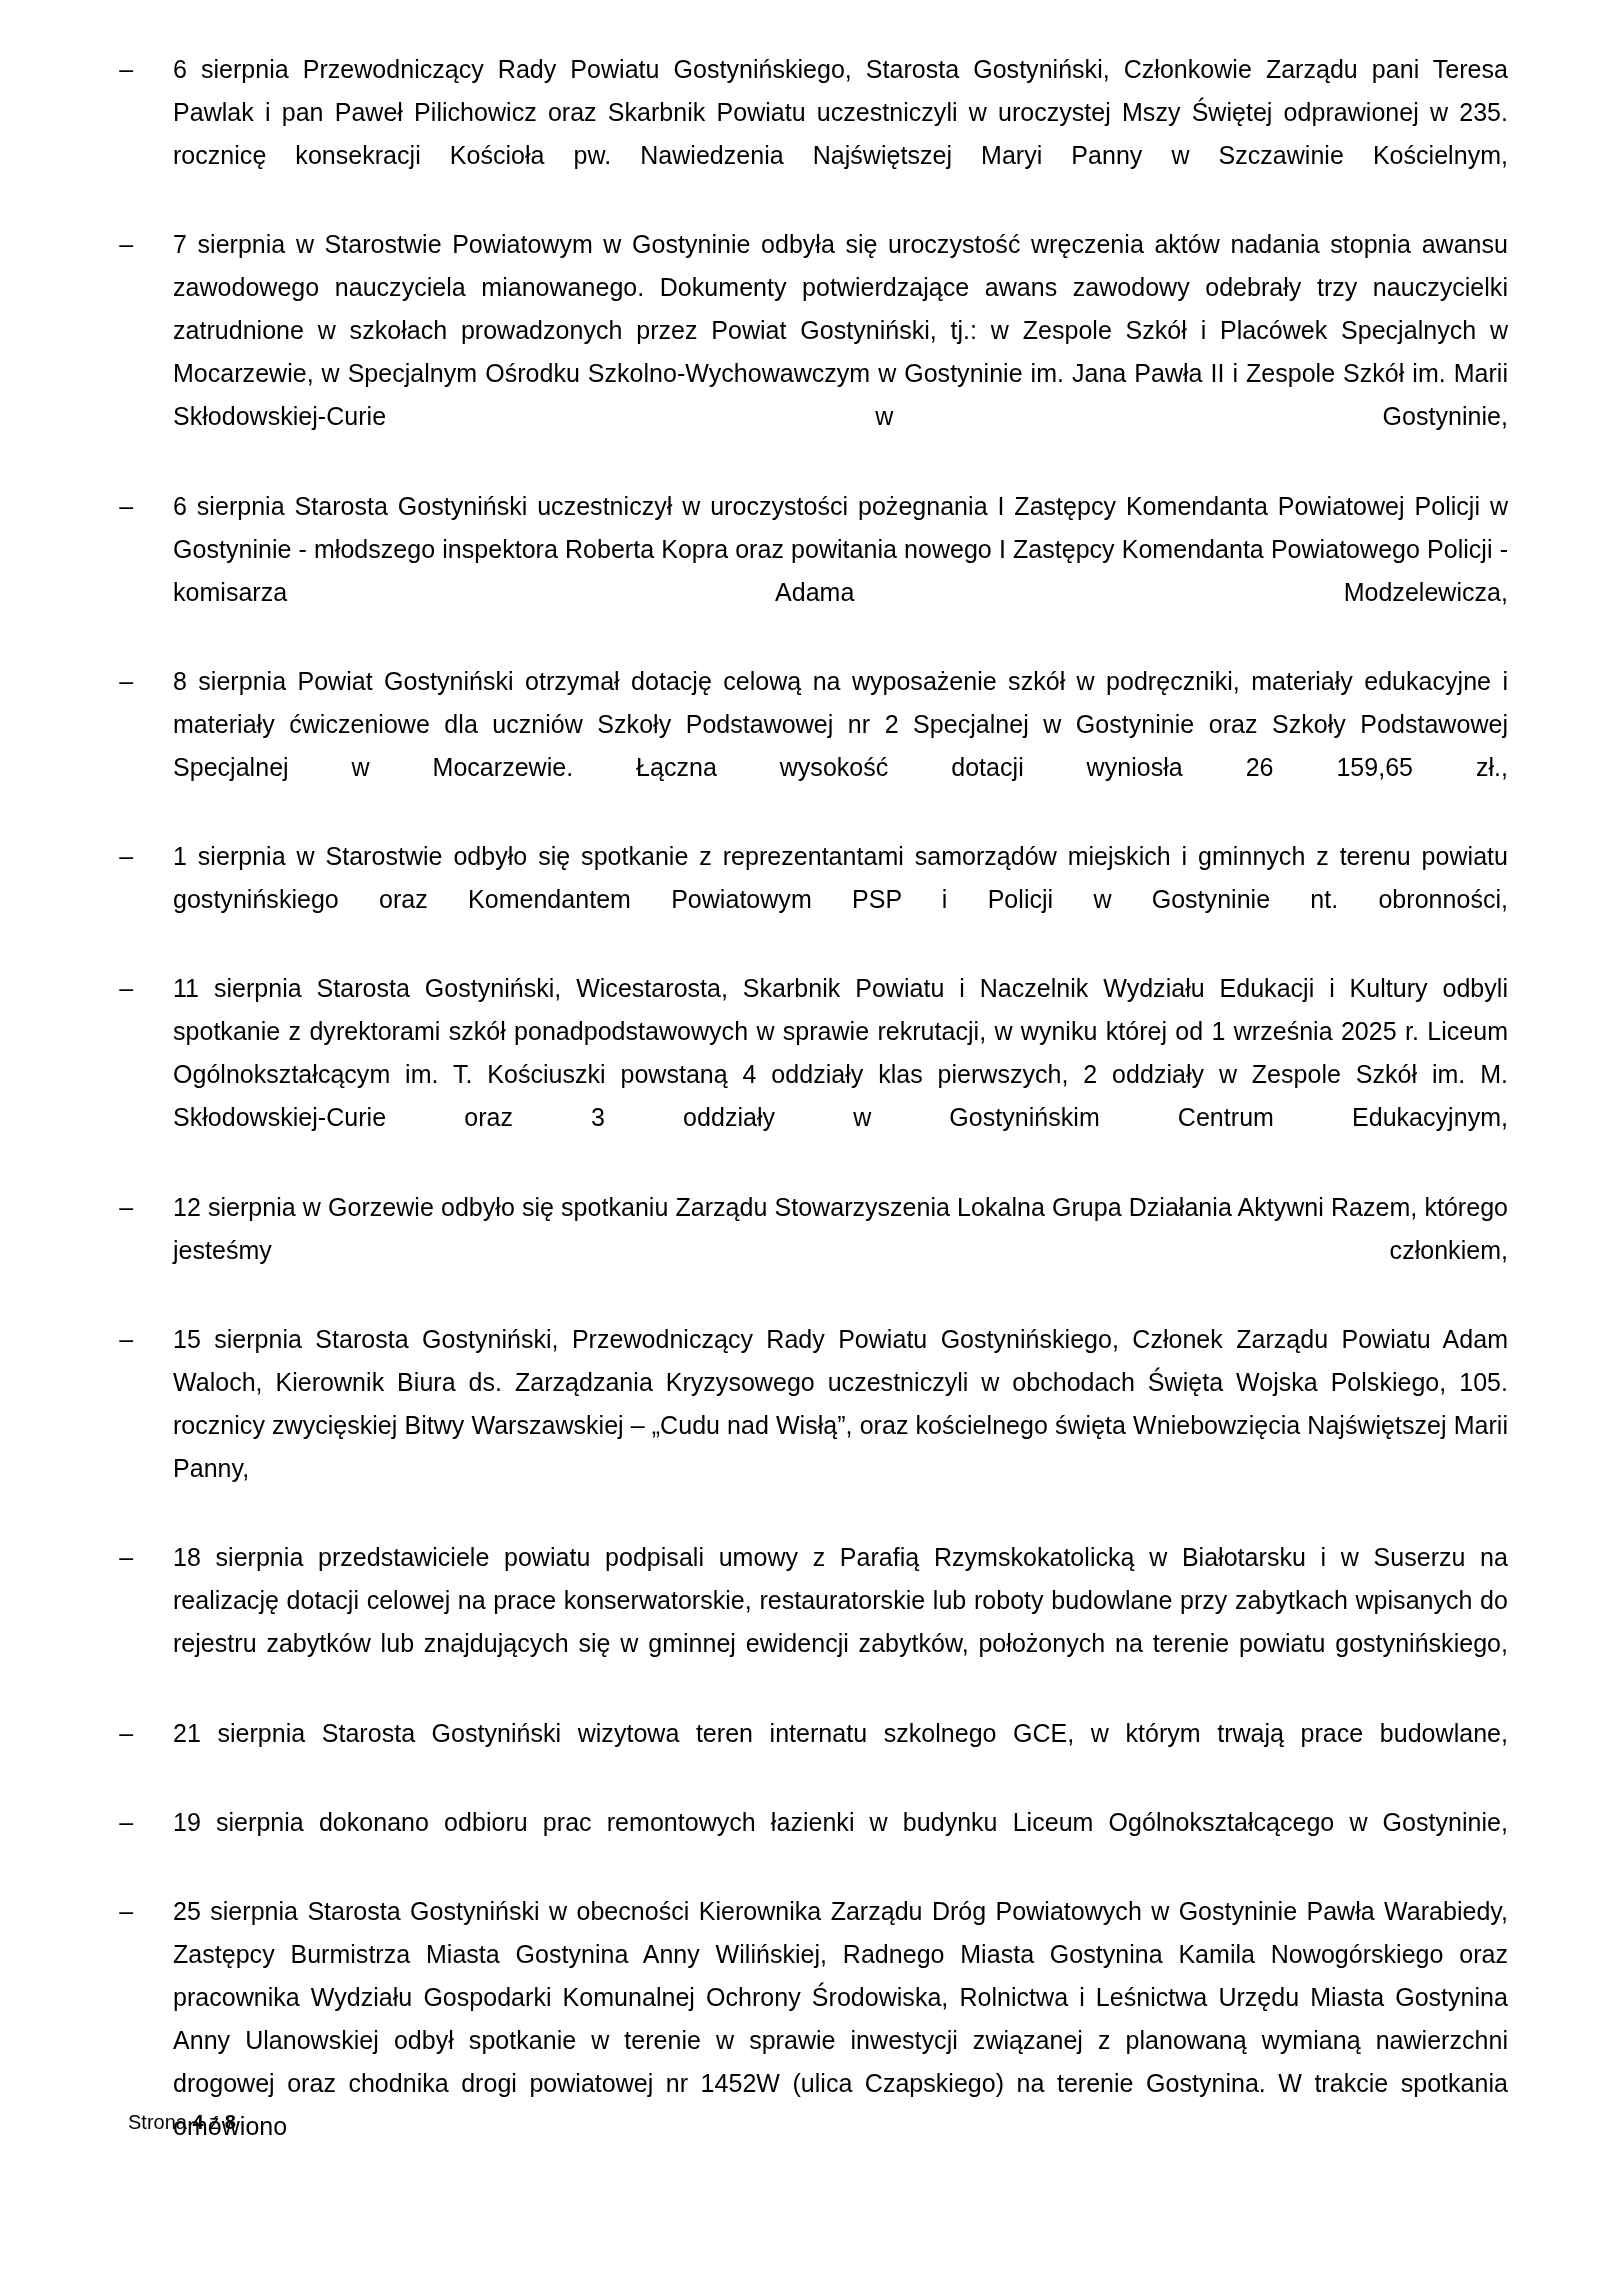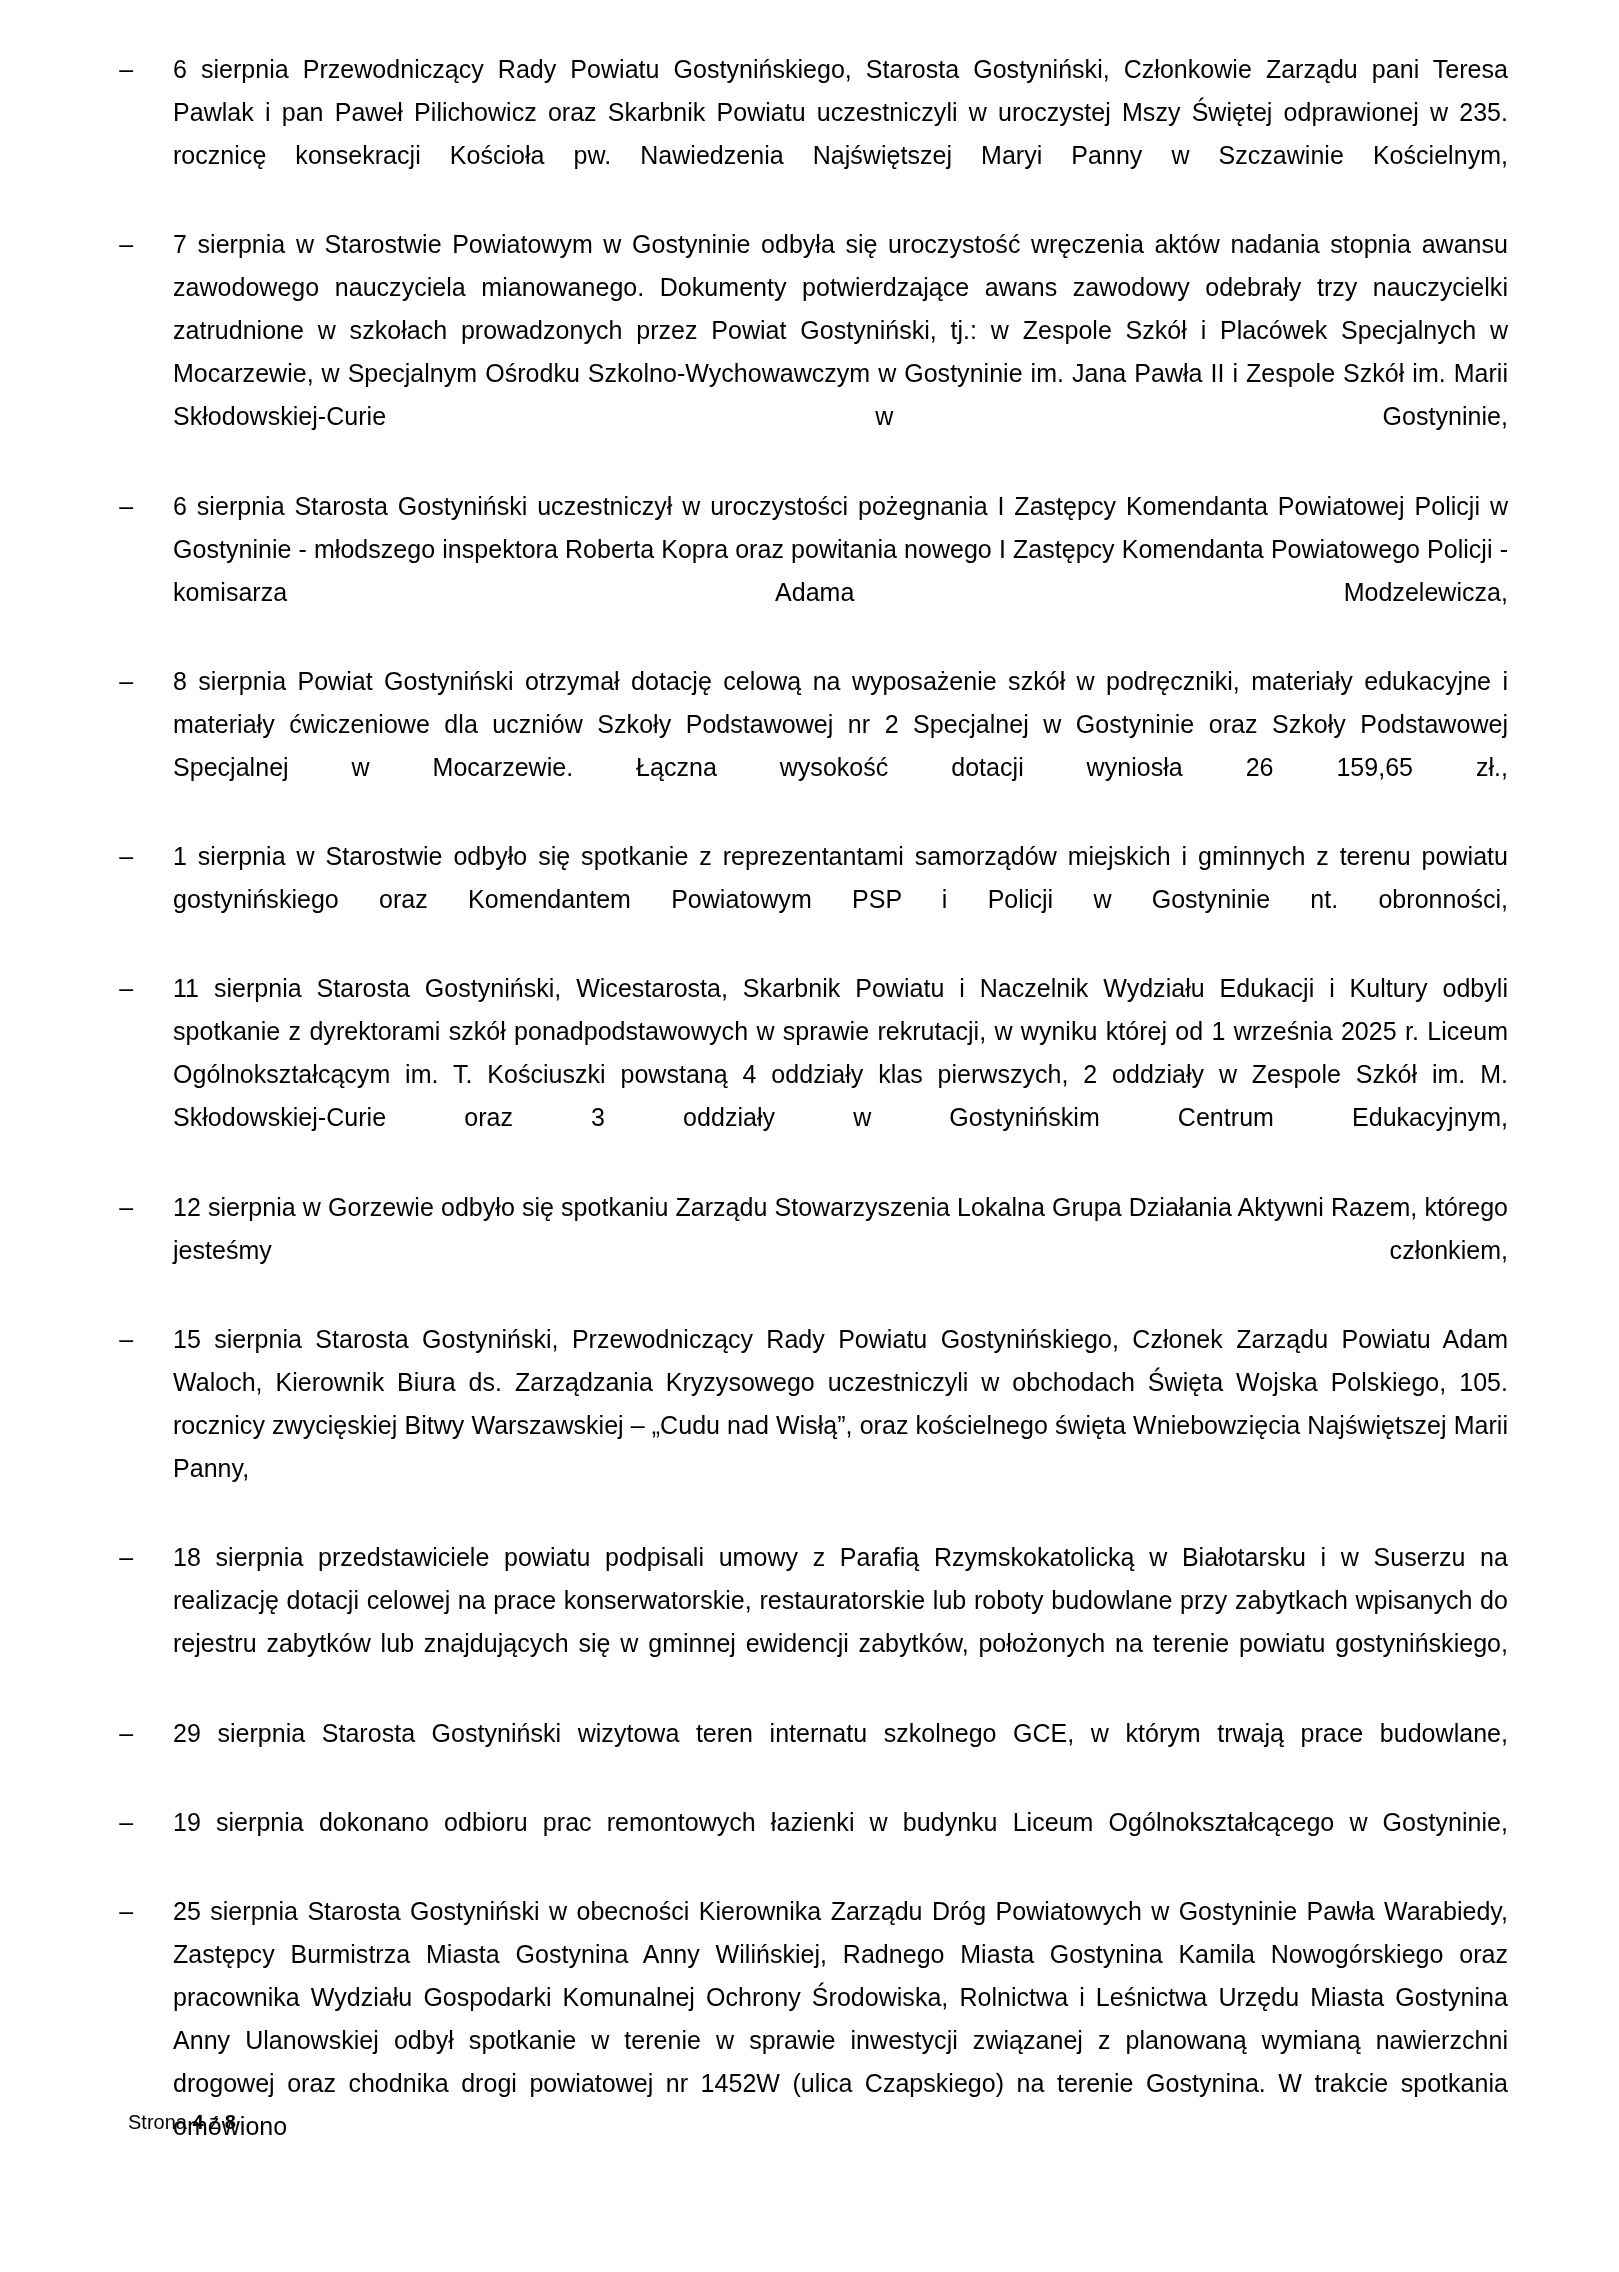--- a/index.html
+++ b/index.html
@@ -120,21 +120,21 @@
         <span class="btext">15 sierpnia Starosta Gostyniński, Przewodniczący Rady Powiatu Gostynińskiego, Członek Zarządu Powiatu Adam Waloch, Kierownik Biura ds. Zarządzania Kryzysowego uczestniczyli w obchodach Święta Wojska Polskiego, 105. rocznicy zwycięskiej Bitwy Warszawskiej – „Cudu nad Wisłą”, oraz kościelnego święta Wniebowzięcia Najświętszej Marii Panny,</span>
       </li>
 
       <li class="bullet-item">
         <span class="marker">–</span>
         <span class="btext">18 sierpnia przedstawiciele powiatu podpisali umowy z Parafią Rzymskokatolicką w Białotarsku i w Suserzu na realizację dotacji celowej na prace konserwatorskie, restauratorskie lub roboty budowlane przy zabytkach wpisanych do rejestru zabytków lub znajdujących się w gminnej ewidencji zabytków, położonych na terenie powiatu gostynińskiego,</span>
       </li>
 
       <li class="bullet-item">
         <span class="marker">–</span>
-        <span class="btext">29 sierpnia Starosta Gostyniński wizytowa teren internatu szkolnego GCE, w którym trwają prace budowlane,</span>
+        <span class="btext">21 sierpnia Starosta Gostyniński wizytowa teren internatu szkolnego GCE, w którym trwają prace budowlane,</span>
       </li>
 
       <li class="bullet-item">
         <span class="marker">–</span>
         <span class="btext">19 sierpnia dokonano odbioru prac remontowych łazienki w budynku Liceum Ogólnokształcącego w Gostyninie,</span>
       </li>
 
       <li class="bullet-item">
         <span class="marker">–</span>
         <span class="btext">25 sierpnia Starosta Gostyniński w obecności Kierownika Zarządu Dróg Powiatowych w Gostyninie Pawła Warabiedy, Zastępcy Burmistrza Miasta Gostynina Anny Wilińskiej, Radnego Miasta Gostynina Kamila Nowogórskiego oraz pracownika Wydziału Gospodarki Komunalnej Ochrony Środowiska, Rolnictwa i Leśnictwa Urzędu Miasta Gostynina Anny Ulanowskiej odbył spotkanie w terenie w sprawie inwestycji związanej z planowaną wymianą nawierzchni drogowej oraz chodnika drogi powiatowej nr 1452W (ulica Czapskiego) na terenie Gostynina. W trakcie spotkania omówiono</span>

